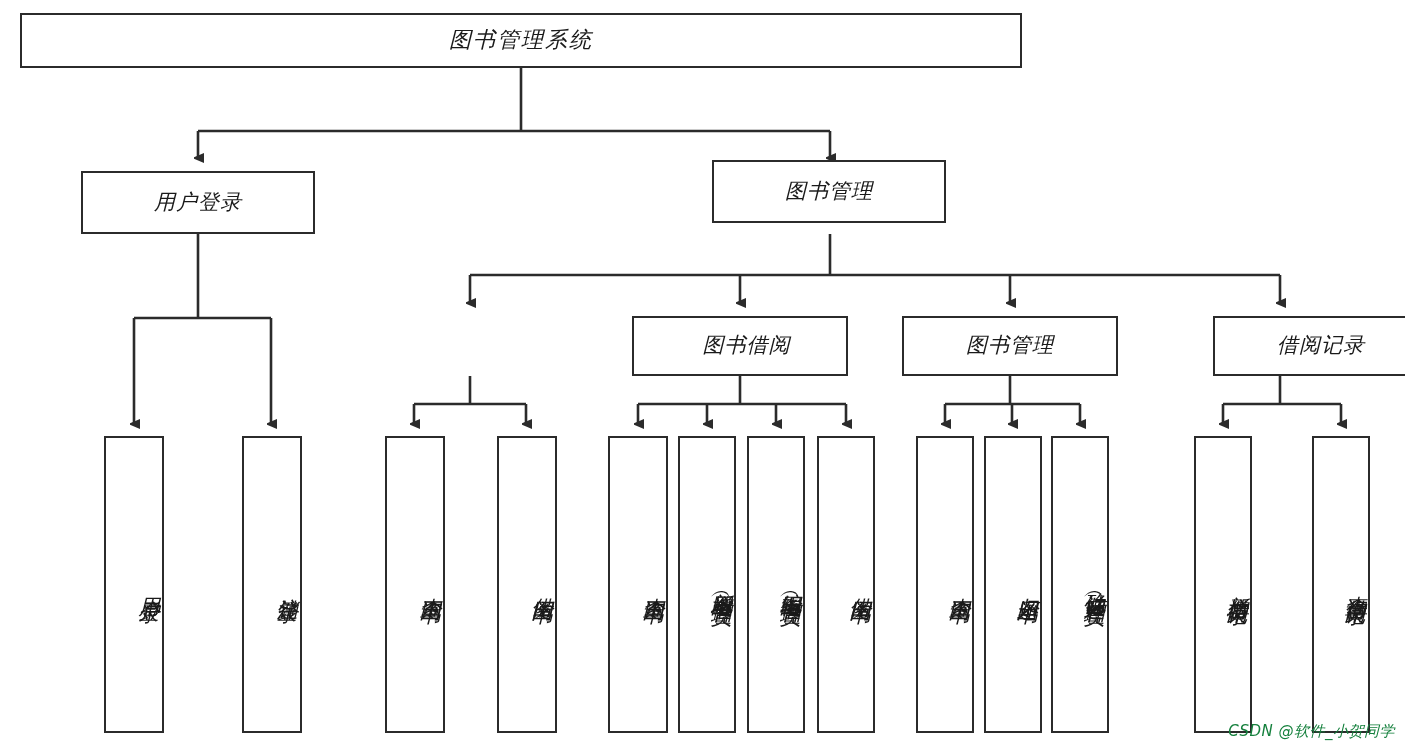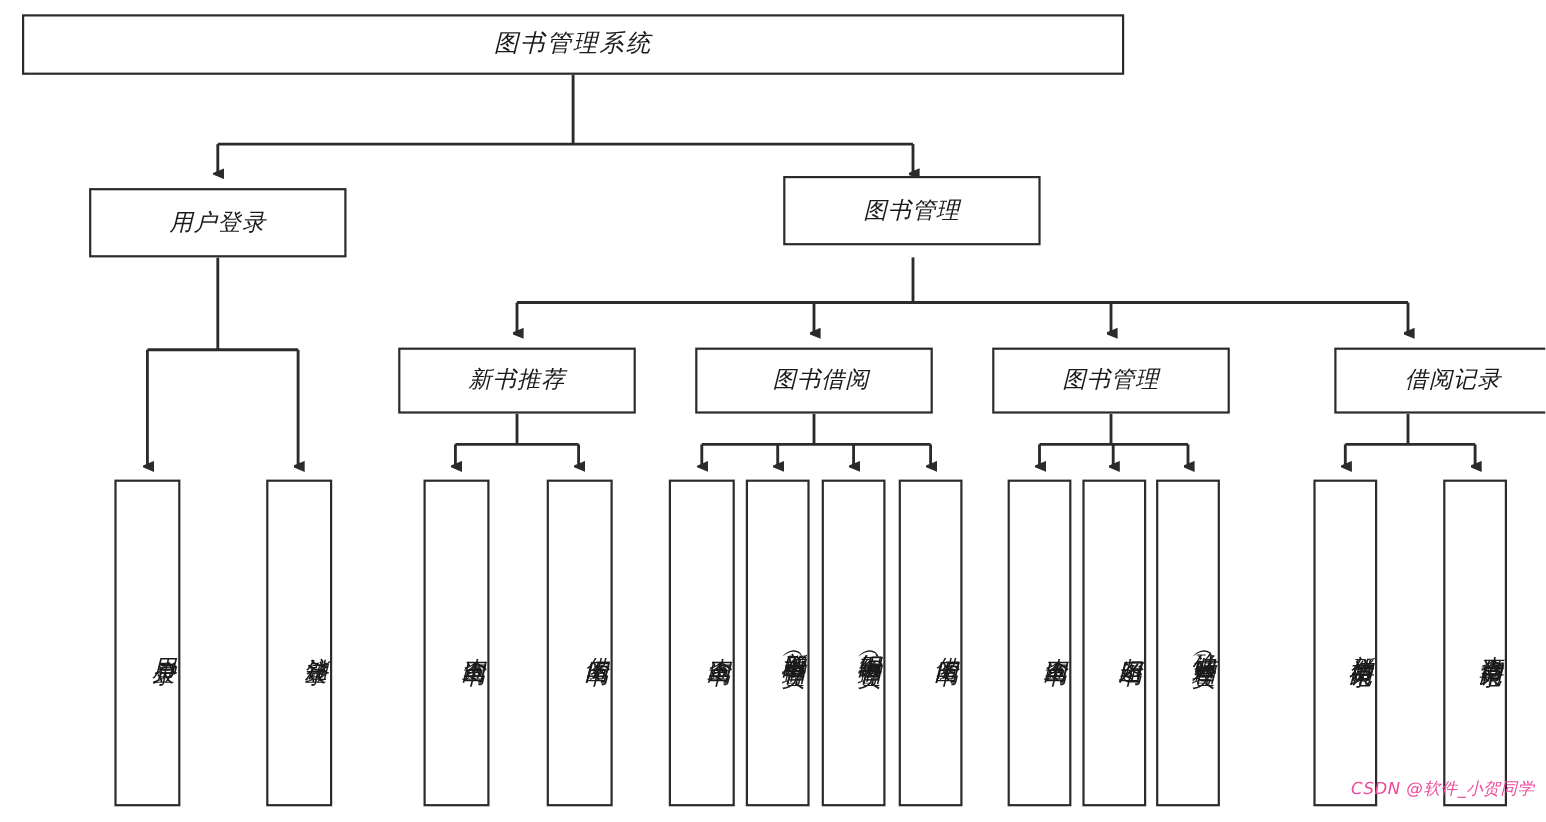--- a/index.html
+++ b/index.html
@@ -50,23 +50,23 @@
   }
   .node.vert > span{
     display:block;
     writing-mode:vertical-rl;
     text-orientation:upright;
   }
   .node.root{ font-size:22px; letter-spacing:2px; }
   #watermark{
     position:absolute;
     right:10px;
-    bottom:20px;
+    bottom:6px;
     font-size:15px;
-    color:#ec4899;
+    color:#15803d;
     letter-spacing:0.5px;
     z-index:5;
     white-space:nowrap;
     text-align:center;
   }
 </style>
 </head>
 <body>
 
 <div id="canvas">
@@ -119,21 +119,20 @@
       <path d="M1223,404 L1223,424" marker-end="url(#arrow)"></path>
       <path d="M1341,404 L1341,424" marker-end="url(#arrow)"></path>
     </g>
   </svg>
 
   <div class="node horiz root" style="left:20px;top:13px;width:1002px;height:55px;">图书管理系统</div>
 
   <div class="node horiz" style="left:81px;top:171px;width:234px;height:63px;">用户登录</div>
   <div class="node horiz" style="left:712px;top:160px;width:234px;height:63px;">图书管理</div>
 
-  <div class="node horiz" style="left:362px;top:316px;width:216px;height:60px;">新书推荐</div>
   <div class="node horiz" style="left:632px;top:316px;width:216px;height:60px;padding-left:13px;">图书借阅</div>
   <div class="node horiz" style="left:902px;top:316px;width:216px;height:60px;">图书管理</div>
   <div class="node horiz" style="left:1213px;top:316px;width:216px;height:60px;">借阅记录</div>
 
   <div class="node vert" style="left:104px;top:436px;width:60px;height:297px;">
     <span>用户登录</span>
   </div>
   <div class="node vert" style="left:242px;top:436px;width:60px;height:297px;">
     <span>注销登录</span>
   </div>

